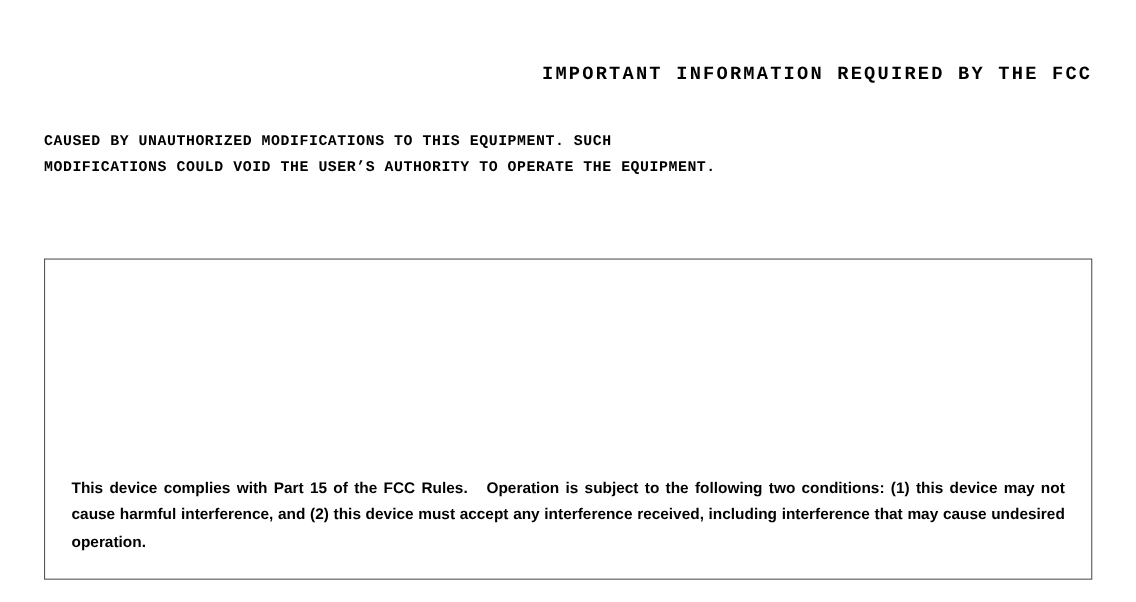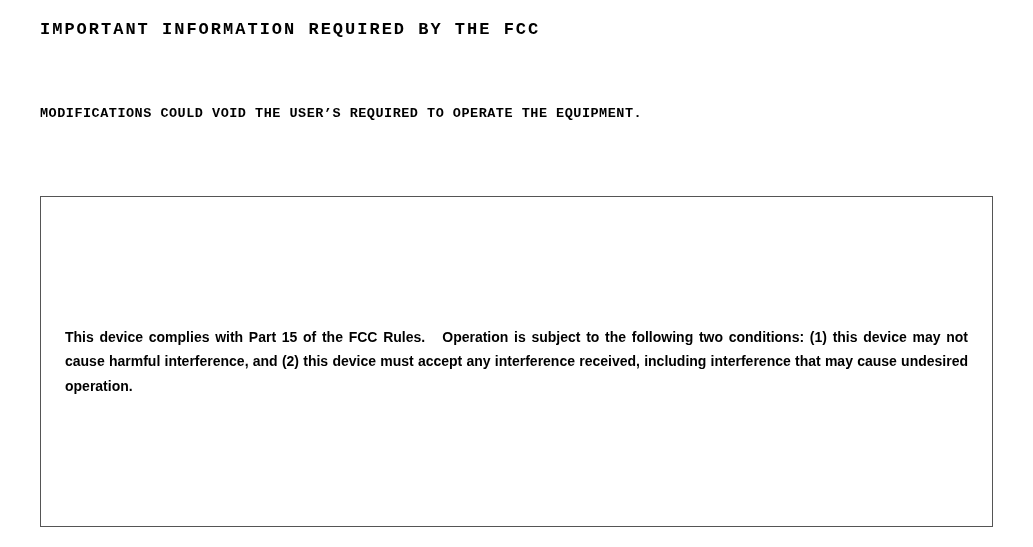--- a/index.html
+++ b/index.html
@@ -24,27 +24,28 @@
       flex-direction: column;
       padding: 20px 40px 20px 40px;
     }
 
     .top-section {
       flex: 0 0 auto;
       padding-bottom: 10px;
     }
 
     .main-title {
-      text-align: left;
+      text-align: right;
       font-size: 17px;
       font-weight: bold;
       letter-spacing: 2px;
       font-family: 'Courier New', Courier, monospace;
       margin-bottom: 18px;
       text-transform: uppercase;
+      margin-top: 39px;
     }
 
     .warning-text {
       font-size: 13.5px;
       font-weight: bold;
       font-family: 'Courier New', Courier, monospace;
       line-height: 1.7;
       text-align: justify;
       text-justify: inter-word;
       letter-spacing: 0.5px;
@@ -53,21 +54,21 @@
     .spacer {
       flex: 0 0 60px;
     }
 
     .bottom-section {
       flex: 1 1 auto;
       border: 1.5px solid #555555;
       padding: 22px 24px 22px 24px;
       display: flex;
       flex-direction: column;
-      justify-content: center;
+      justify-content: flex-end;
     }
 
     .compliance-text {
       font-size: 14px;
       font-weight: bold;
       font-family: Arial, Helvetica, sans-serif;
       line-height: 1.75;
       text-align: justify;
       text-justify: inter-word;
     }
@@ -75,22 +76,22 @@
 </head>
 <body>
 
 <div class="page-container">
 
   <div class="top-section">
     <div class="main-title">IMPORTANT  INFORMATION  REQUIRED  BY  THE  FCC</div>
 
     <div class="warning-text">
       <br>
-      <br>
-      <span>MODIFICATIONS COULD VOID THE USER’S REQUIRED TO OPERATE THE EQUIPMENT.</span>
+      <span>CAUSED  BY  UNAUTHORIZED  MODIFICATIONS  TO  THIS  EQUIPMENT.  SUCH</span><br>
+      <span>MODIFICATIONS COULD VOID THE USER’S AUTHORITY TO OPERATE THE EQUIPMENT.</span>
     </div>
   </div>
 
   <div class="spacer"></div>
 
   <div class="bottom-section">
     <div class="compliance-text">This device complies with Part 15 of the FCC Rules.&nbsp;&nbsp;&nbsp;Operation is subject to the following two conditions: (1)&nbsp;this device may not cause harmful interference, and (2)&nbsp;this device must accept any interference received, including interference that may cause undesired operation.</div>
   </div>
 
 </div>

